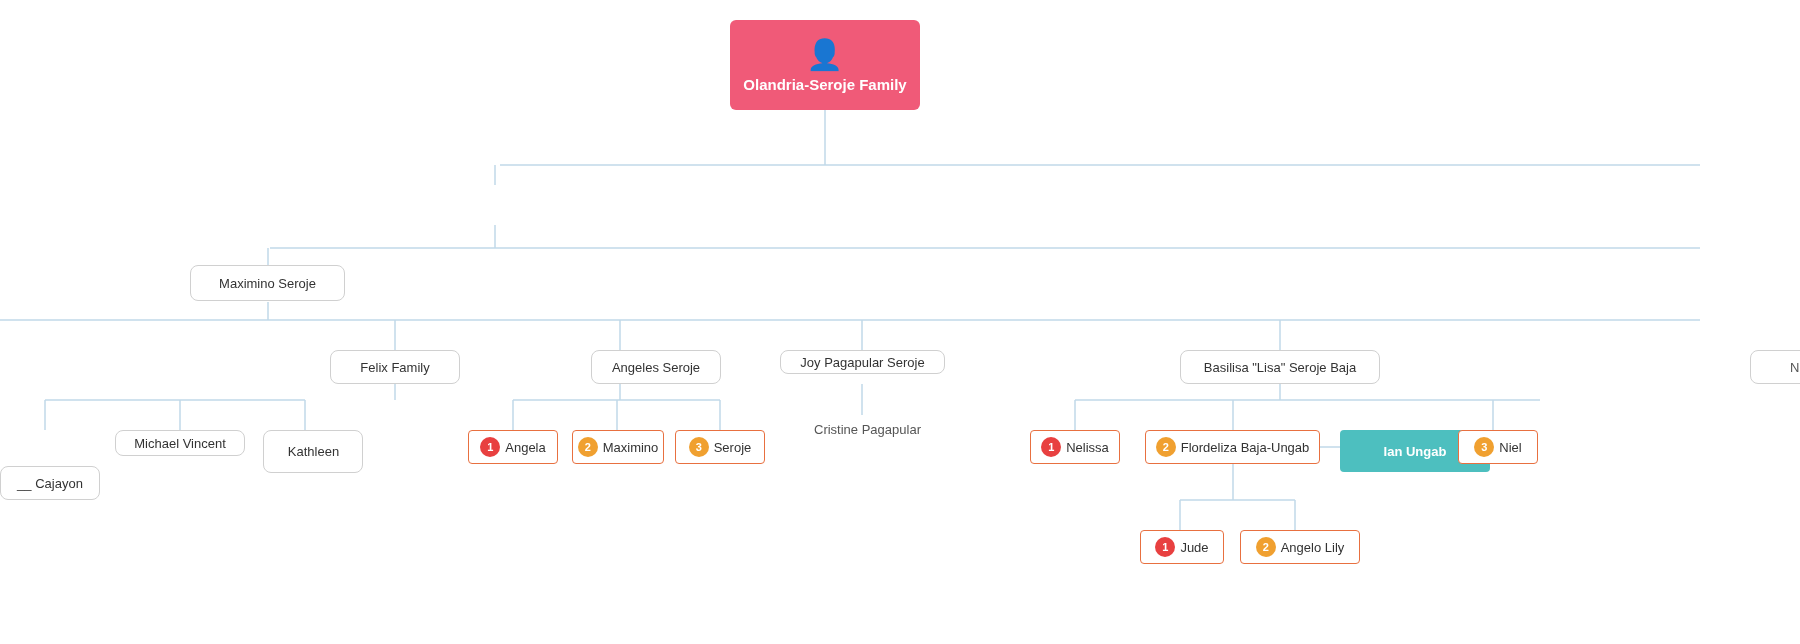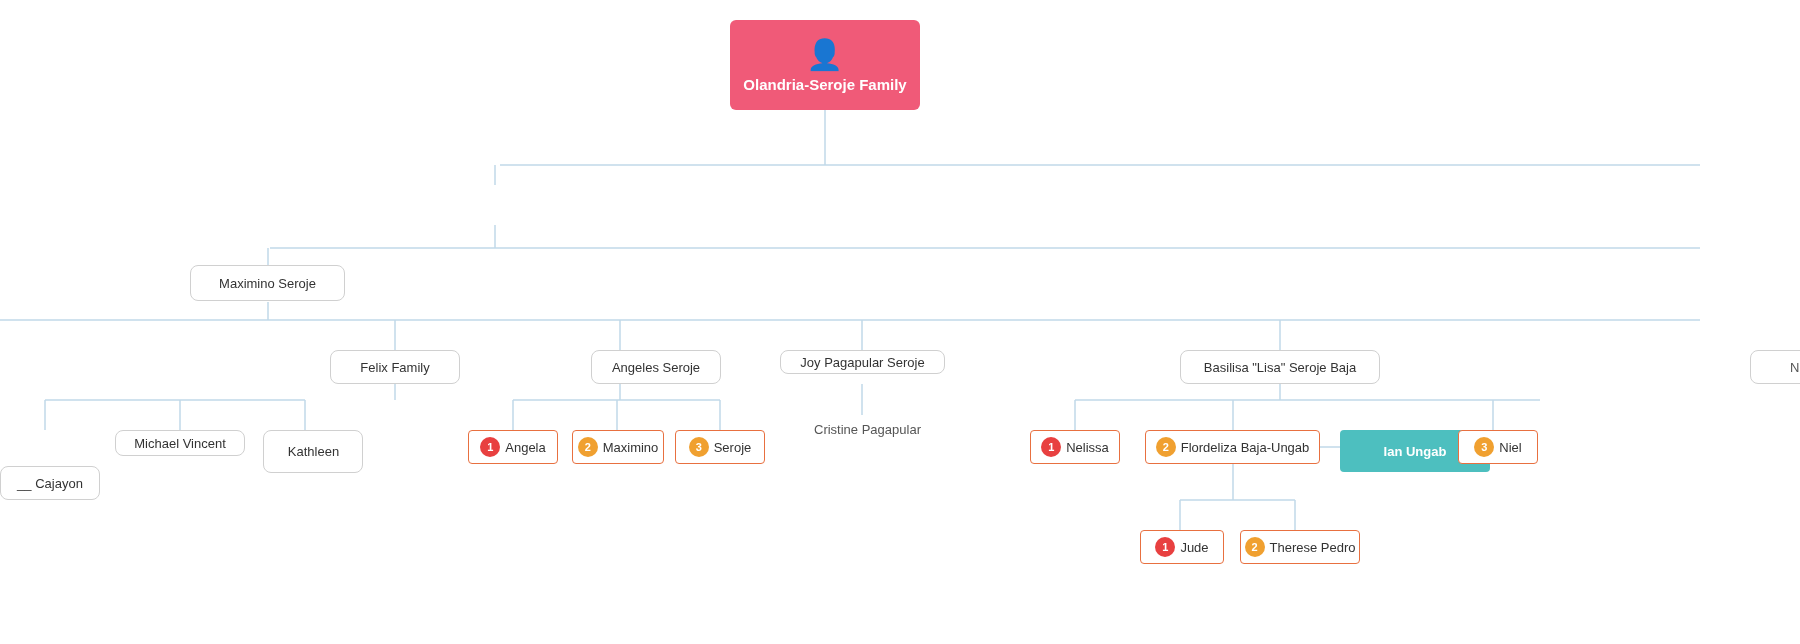--- a/index.html
+++ b/index.html
@@ -225,20 +225,20 @@
     <span>Niel</span>
   </div>
 
   <div class="node node-badge" style="left:1140px; top:530px; width:84px; height:34px;">
     <span class="badge-circle badge-red">1</span>
     <span>Jude</span>
   </div>
 
   <div class="node node-badge" style="left:1240px; top:530px; width:120px; height:34px;">
     <span class="badge-circle badge-orange">2</span>
-    <span>Therese Pedro</span>
+    <span>Angelo Lily</span>
   </div>
 
   <div class="node node-box" style="left:1750px; top:350px; width:80px; height:34px; overflow:hidden;">
     <span style="color:#555;">N...</span>
   </div>
 
 </div>
 
 </body></html>

